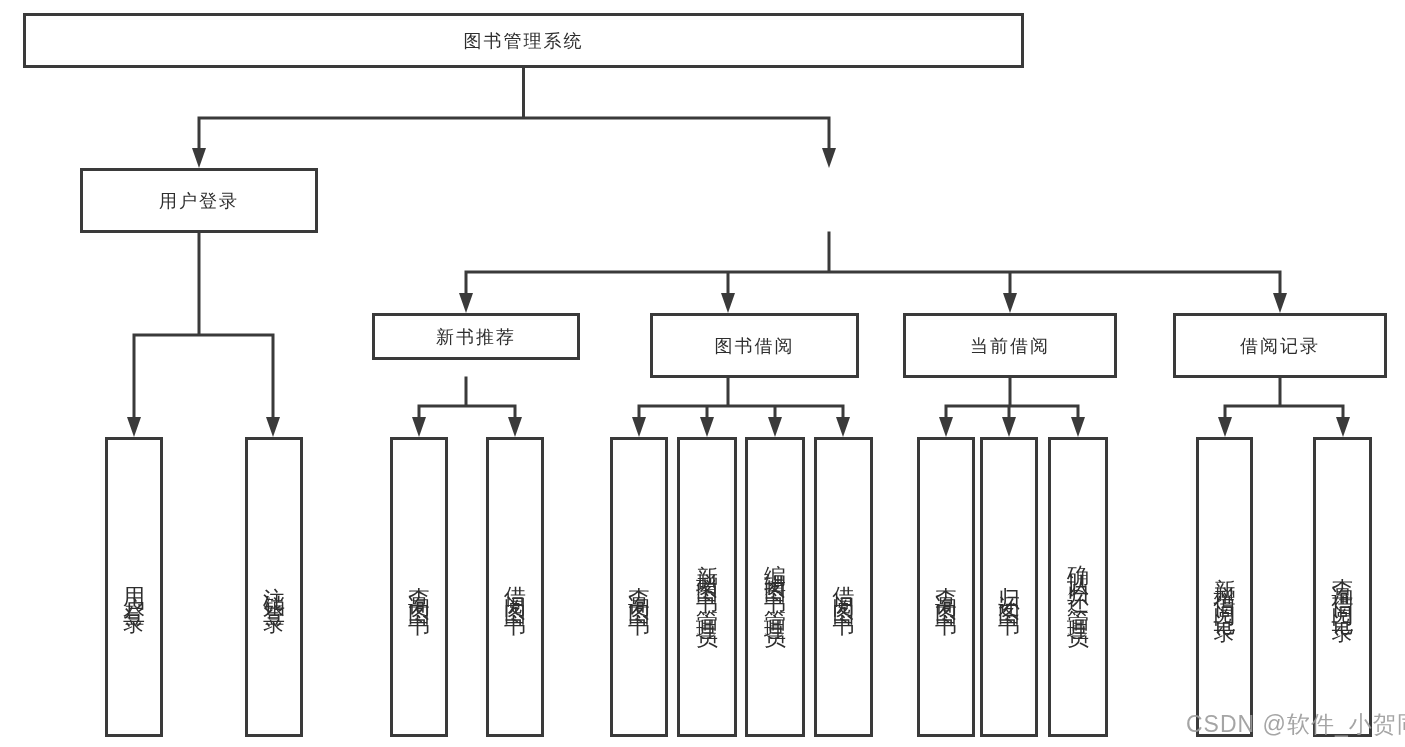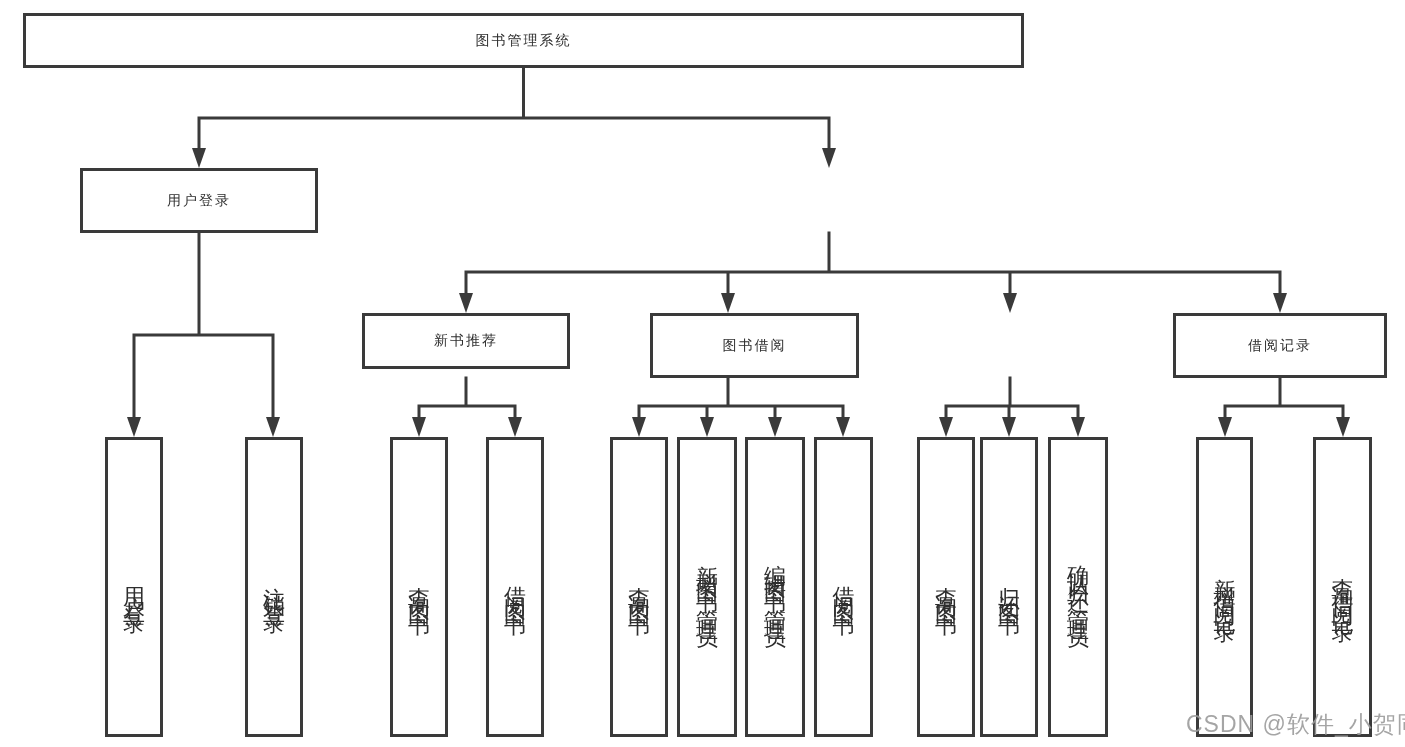--- a/index.html
+++ b/index.html
@@ -18,21 +18,21 @@
   }
   .node {
     position: absolute;
     box-sizing: border-box;
     background: #ffffff;
     border: 3px solid #3a3a3a;
     display: flex;
     align-items: center;
     justify-content: center;
     color: #2e2e2e;
-    font-size: 14px;
+    font-size: 18px;
     letter-spacing: 2px;
     z-index: 2;
     white-space: nowrap;
   }
   .node.v {
     writing-mode: vertical-rl;
     letter-spacing: 9px;
     font-size: 22px;
     white-space: normal;
   }
@@ -90,22 +90,23 @@
       <path d="M1071 417 H1085 L1078 437 Z"></path>
       <path d="M1218 417 H1232 L1225 437 Z"></path>
       <path d="M1336 417 H1350 L1343 437 Z"></path>
     </g>
   </svg>
 
   <div class="node" style="left:23px; top:13px; width:1001px; height:55px">图书管理系统</div>
 
   <div class="node" style="left:80px; top:168px; width:238px; height:65px">用户登录</div>
 
-  <div class="node" style="left:362px; top:313px; width:208px; height:56px">新书推荐</div>
+  <div class="node" style="left:372px; top:313px; width:208px; height:47px">新书推荐</div>
   <div class="node" style="left:650px; top:313px; width:209px; height:65px">图书借阅</div>
+  <div class="node" style="left:903px; top:313px; width:214px; height:65px">当前借阅</div>
   <div class="node" style="left:1173px; top:313px; width:214px; height:65px">借阅记录</div>
 
   <div class="node v" style="left:105px; top:437px; width:58px; height:300px">用户登录</div>
   <div class="node v" style="left:245px; top:437px; width:58px; height:300px">注销登录</div>
 
   <div class="node v" style="left:390px; top:437px; width:58px; height:300px">查询图书</div>
   <div class="node v" style="left:486px; top:437px; width:58px; height:300px">借阅图书</div>
 
   <div class="node v" style="left:610px; top:437px; width:58px; height:300px">查询图书</div>
   <div class="node v" style="left:677px; top:437px; width:60px; height:300px">新增图书（管理员）</div>

